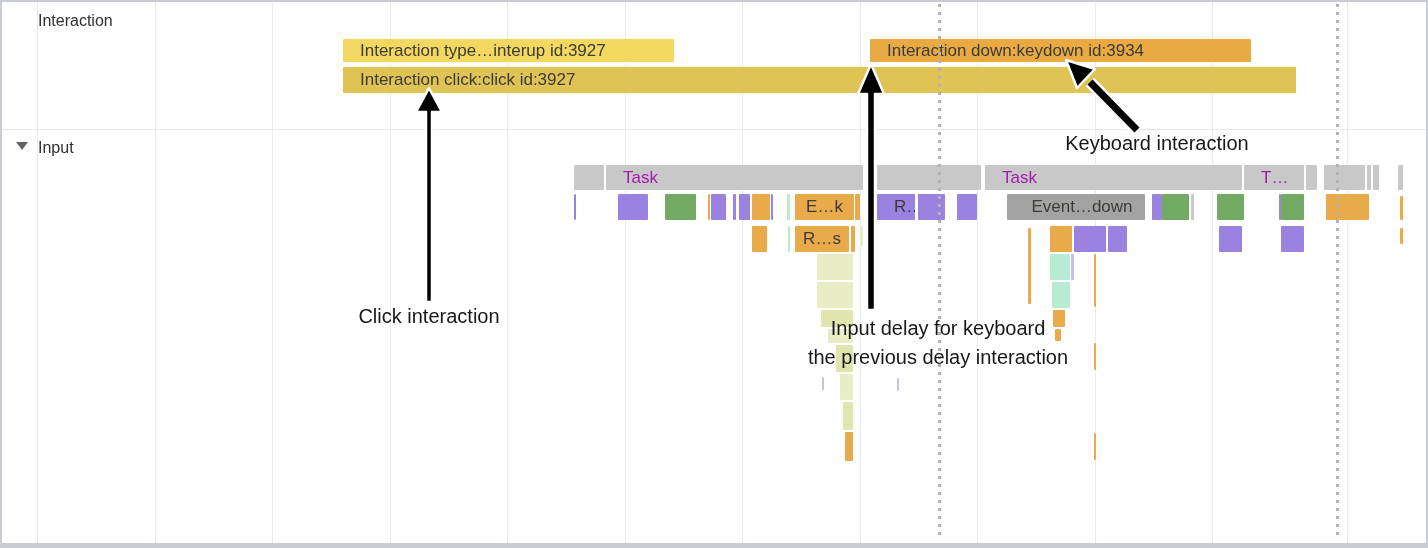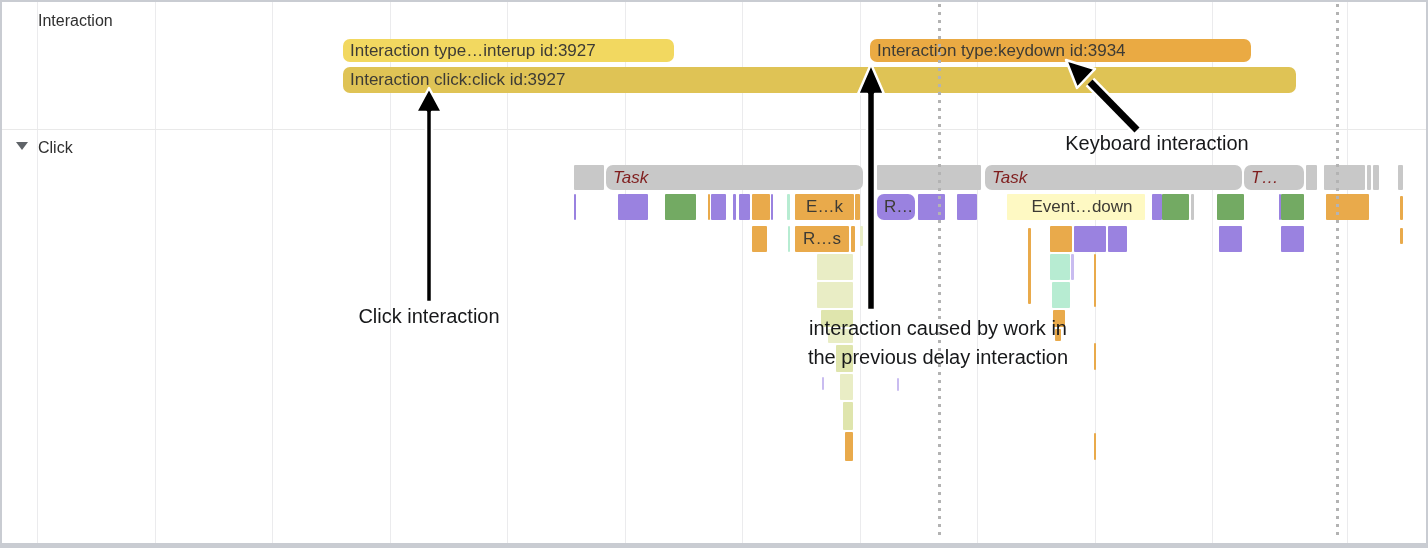--- a/index.html
+++ b/index.html
@@ -19,23 +19,23 @@
   .tri{
     position:absolute;width:0;height:0;z-index:4;
     border-left:6px solid transparent;border-right:6px solid transparent;
     border-top:8px solid #5f6368;
   }
   .bar{
     position:absolute;z-index:2;box-sizing:border-box;
     font-size:17px;color:#3d3b35;white-space:nowrap;overflow:hidden;
     border-radius:1px;
   }
-  .bar.lbl-left{padding-left:7px;border-radius:7px;}
+  .bar.lbl-left{padding-left:17px;}
   .bar.lbl-center{text-align:center;}
-  .task-bar{color:#7f1d1d;font-style:italic;}
+  .task-bar{color:#a21caf;}
   .ann-text{position:absolute;z-index:8;font-size:20px;color:#17181a;
     white-space:nowrap;transform:translateX(-50%);text-align:center;line-height:29px;}
   .arrows{position:absolute;left:0;top:0;z-index:7;pointer-events:none;}
 </style>
 </head>
 <body>
 
 <div id="stage">
 
   <div id="layer-grid">
@@ -50,26 +50,26 @@
       <div class="gridline" style="left: 975px;"></div>
       <div class="gridline" style="left: 1093px;"></div>
       <div class="gridline" style="left: 1210px;"></div>
       <div class="gridline" style="left: 1345px;"></div>
       <div class="separator" style="top: 127px;"></div>
     </div>
 
   <div class="track-label" style="left:36px;top:10px;">Interaction</div>
 
   <span class="tri" style="left:14px;top:140px;"></span>
-  <div class="track-label" style="left:36px;top:137px;">Click</div>
+  <div class="track-label" style="left:36px;top:137px;">Input</div>
 
   <div id="layer-interactions">
       <div class="bar lbl-left" style="left: 341px; top: 37px; width: 331px; height: 23px; line-height: 23px; background: rgb(242, 216, 96);">Interaction type…interup id:3927</div>
       <div class="bar lbl-left" style="left: 341px; top: 65px; width: 953px; height: 26px; line-height: 26px; background: rgb(223, 195, 85);">Interaction click:click id:3927</div>
-      <div class="bar lbl-left" style="left: 868px; top: 37px; width: 381px; height: 23px; line-height: 23px; background: rgb(234, 170, 67);">Interaction type:keydown id:3934</div>
+      <div class="bar lbl-left" style="left: 868px; top: 37px; width: 381px; height: 23px; line-height: 23px; background: rgb(234, 170, 67);">Interaction down:keydown id:3934</div>
     </div>
   <div id="layer-main">
       <div class="bar" style="left: 572px; top: 163px; width: 30px; height: 25px; line-height: 25px; background: rgb(200, 200, 200);"></div>
       <div class="bar lbl-left task-bar" style="left: 604px; top: 163px; width: 257px; height: 25px; line-height: 25px; background: rgb(200, 200, 200);">Task</div>
       <div class="bar" style="left: 875px; top: 163px; width: 104px; height: 25px; line-height: 25px; background: rgb(200, 200, 200);"></div>
       <div class="bar lbl-left task-bar" style="left: 983px; top: 163px; width: 257px; height: 25px; line-height: 25px; background: rgb(200, 200, 200);">Task</div>
       <div class="bar lbl-left task-bar" style="left: 1242px; top: 163px; width: 60px; height: 25px; line-height: 25px; background: rgb(200, 200, 200);">T…</div>
       <div class="bar" style="left: 1304px; top: 163px; width: 11px; height: 25px; line-height: 25px; background: rgb(200, 200, 200);"></div>
       <div class="bar" style="left: 1322px; top: 163px; width: 41px; height: 25px; line-height: 25px; background: rgb(200, 200, 200);"></div>
       <div class="bar" style="left: 1365px; top: 163px; width: 4px; height: 25px; line-height: 25px; background: rgb(200, 200, 200);"></div>
@@ -83,21 +83,21 @@
       <div class="bar" style="left: 731px; top: 192px; width: 3px; height: 26px; line-height: 26px; background: rgb(154, 130, 224);"></div>
       <div class="bar" style="left: 737px; top: 192px; width: 11px; height: 26px; line-height: 26px; background: rgb(154, 130, 224);"></div>
       <div class="bar" style="left: 750px; top: 192px; width: 18px; height: 26px; line-height: 26px; background: rgb(233, 170, 75);"></div>
       <div class="bar" style="left: 769px; top: 192px; width: 2px; height: 26px; line-height: 26px; background: rgb(154, 130, 224);"></div>
       <div class="bar" style="left: 785px; top: 192px; width: 3px; height: 26px; line-height: 26px; background: rgb(183, 236, 210);"></div>
       <div class="bar lbl-center" style="left: 793px; top: 192px; width: 59px; height: 26px; line-height: 26px; background: rgb(233, 170, 75);">E…k</div>
       <div class="bar" style="left: 853px; top: 192px; width: 5px; height: 26px; line-height: 26px; background: rgb(233, 170, 75);"></div>
       <div class="bar lbl-left" style="left: 875px; top: 192px; width: 38px; height: 26px; line-height: 26px; background: rgb(154, 130, 224);">R…</div>
       <div class="bar" style="left: 916px; top: 192px; width: 27px; height: 26px; line-height: 26px; background: rgb(154, 130, 224);"></div>
       <div class="bar" style="left: 955px; top: 192px; width: 20px; height: 26px; line-height: 26px; background: rgb(154, 130, 224);"></div>
-      <div class="bar lbl-center" style="left: 1005px; top: 192px; width: 138px; height: 26px; line-height: 26px; background: #fef9c3; padding-left: 12px;">Event…down</div>
+      <div class="bar lbl-center" style="left: 1005px; top: 192px; width: 138px; height: 26px; line-height: 26px; background: #a3a3a3; padding-left: 12px;">Event…down</div>
       <div class="bar" style="left: 1150px; top: 192px; width: 10px; height: 26px; line-height: 26px; background: rgb(154, 130, 224);"></div>
       <div class="bar" style="left: 1160px; top: 192px; width: 27px; height: 26px; line-height: 26px; background: rgb(115, 170, 99);"></div>
       <div class="bar" style="left: 1189px; top: 192px; width: 3px; height: 26px; line-height: 26px; background: rgb(200, 200, 200);"></div>
       <div class="bar" style="left: 1215px; top: 192px; width: 27px; height: 26px; line-height: 26px; background: rgb(115, 170, 99);"></div>
       <div class="bar" style="left: 1277px; top: 192px; width: 2px; height: 26px; line-height: 26px; background: rgb(154, 130, 224);"></div>
       <div class="bar" style="left: 1279px; top: 192px; width: 23px; height: 26px; line-height: 26px; background: rgb(115, 170, 99);"></div>
       <div class="bar" style="left: 1324px; top: 192px; width: 43px; height: 26px; line-height: 26px; background: rgb(233, 170, 75);"></div>
       <div class="bar" style="left: 1398px; top: 194px; width: 3px; height: 24px; line-height: 24px; background: rgb(233, 170, 75);"></div>
       <div class="bar" style="left: 750px; top: 224px; width: 15px; height: 26px; line-height: 26px; background: rgb(233, 170, 75);"></div>
       <div class="bar" style="left: 786px; top: 224px; width: 2px; height: 26px; line-height: 26px; background: rgb(183, 236, 210);"></div>
@@ -150,17 +150,17 @@
       <path d="M1135,128 L1088,80" stroke="#000" stroke-width="7" fill="none"></path>
       <polygon points="1064,58 1093,67 1075,86" fill="#000" stroke="#fff" stroke-width="2.5" stroke-linejoin="round"></polygon>
     </g>
   </svg>
 
   <div class="ann-text" style="left:427px;top:300px;">Click interaction</div>
 
   <div class="ann-text" style="left:1155px;top:127px;">Keyboard interaction</div>
 
   <div class="ann-text" style="left:936px;top:312px;">
-    <div>interaction caused by work in</div>
+    <div>Input delay for keyboard</div>
     <div>the previous delay interaction</div>
   </div>
 
 </div>
 
 </body></html>

